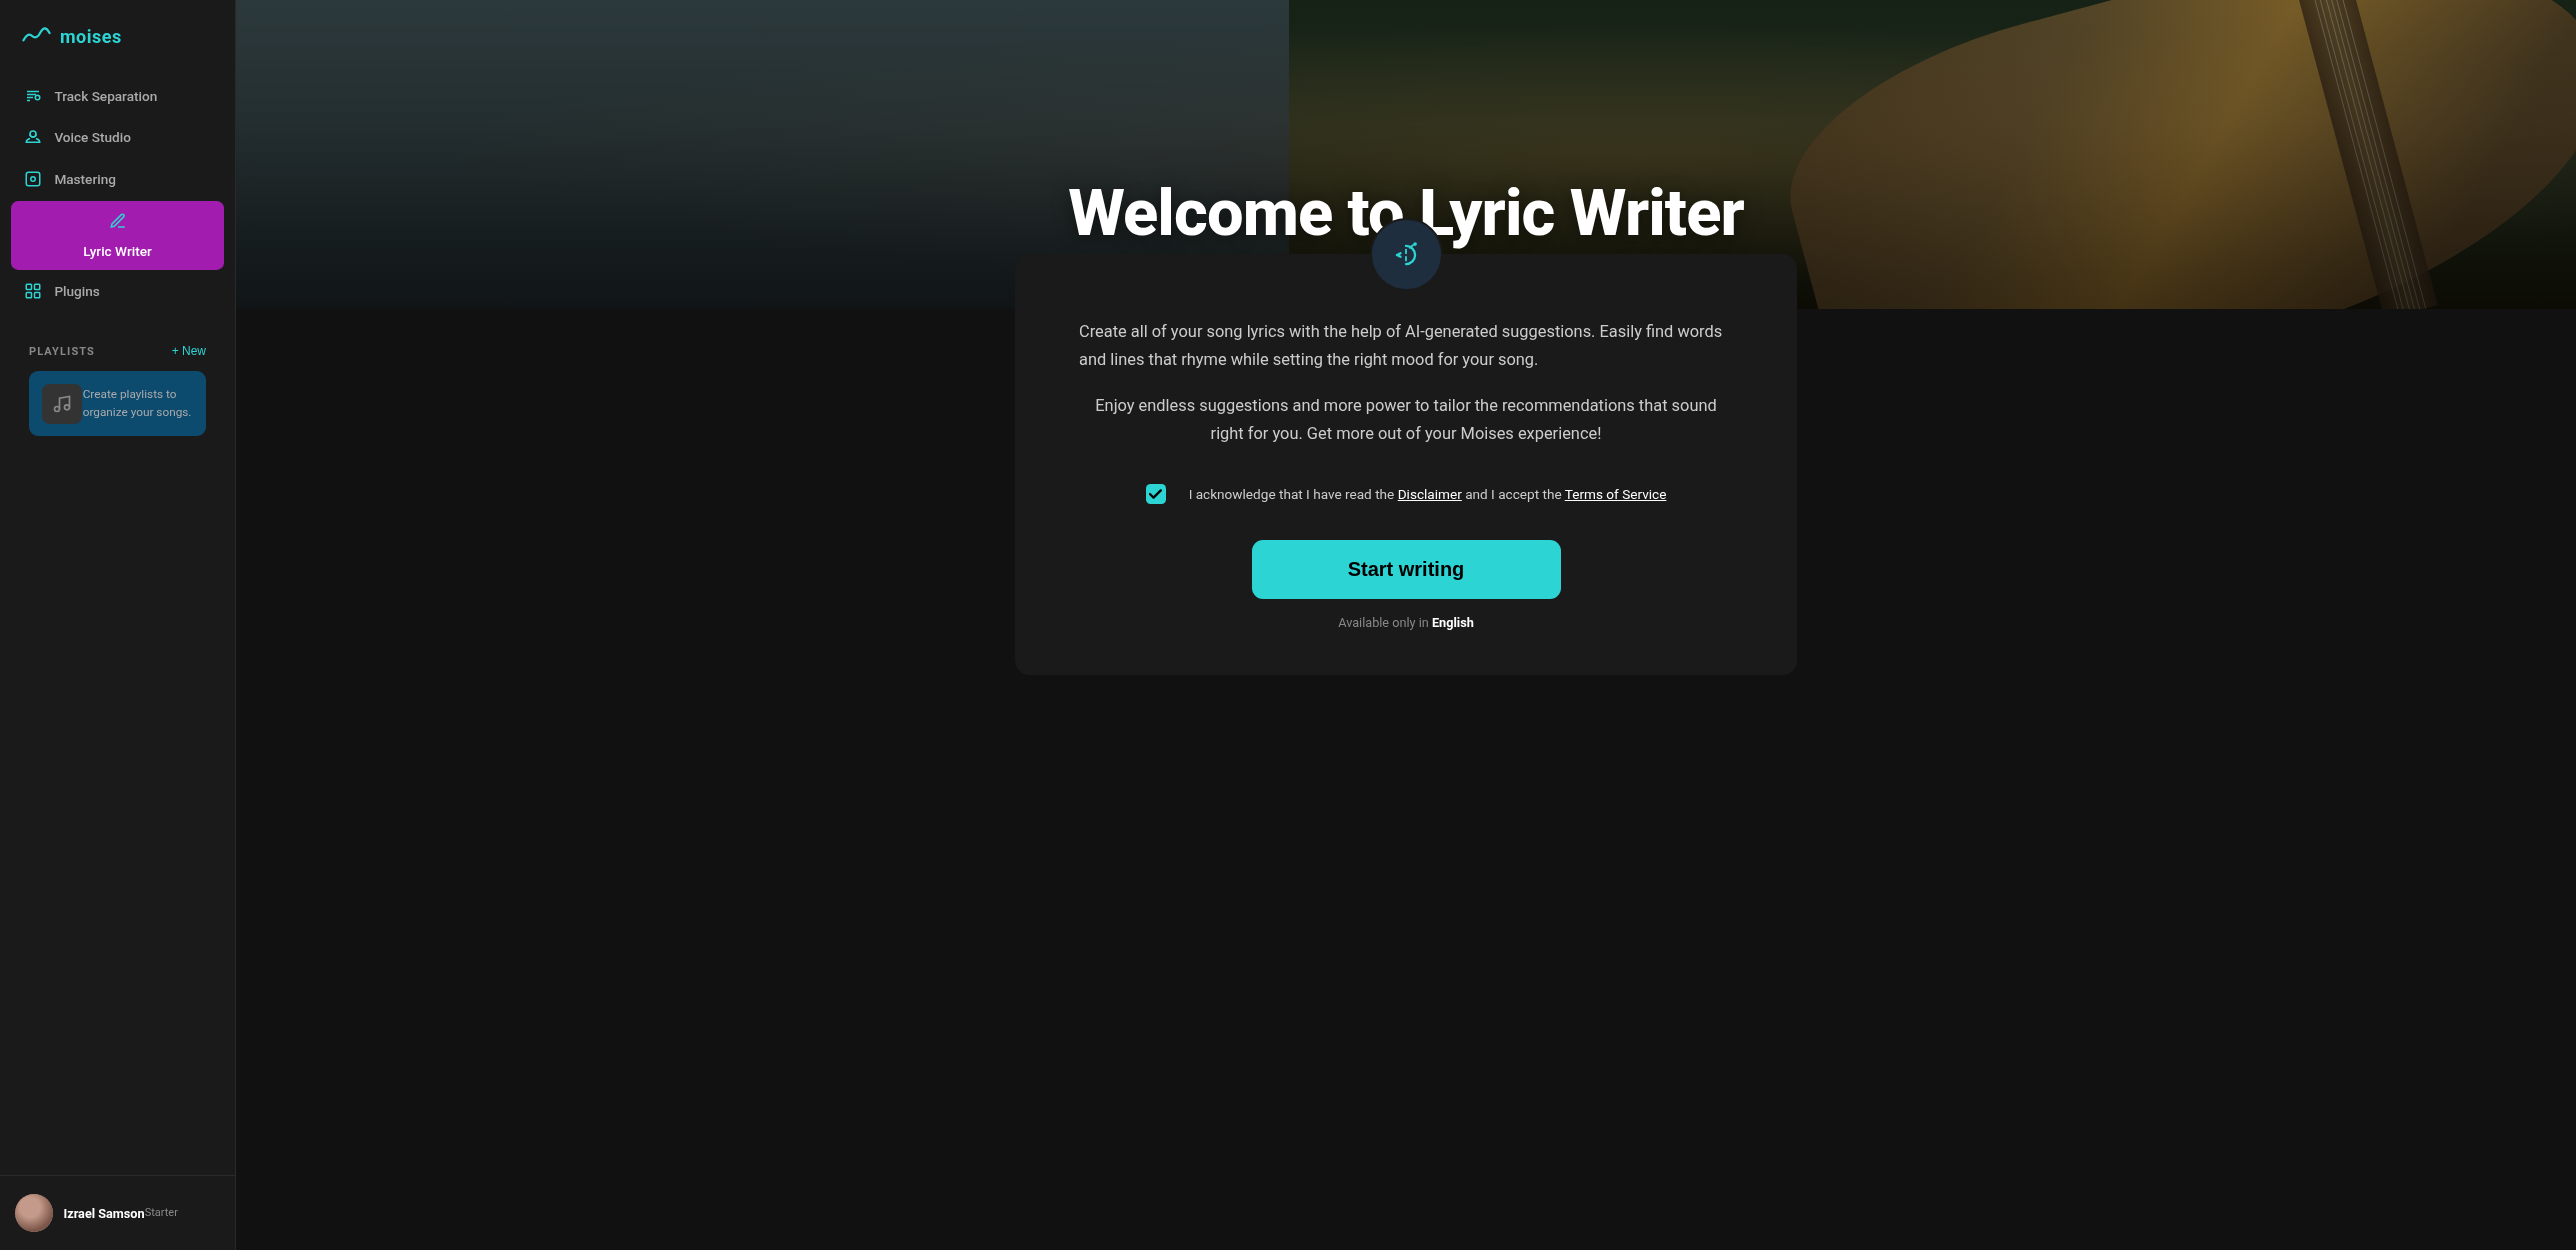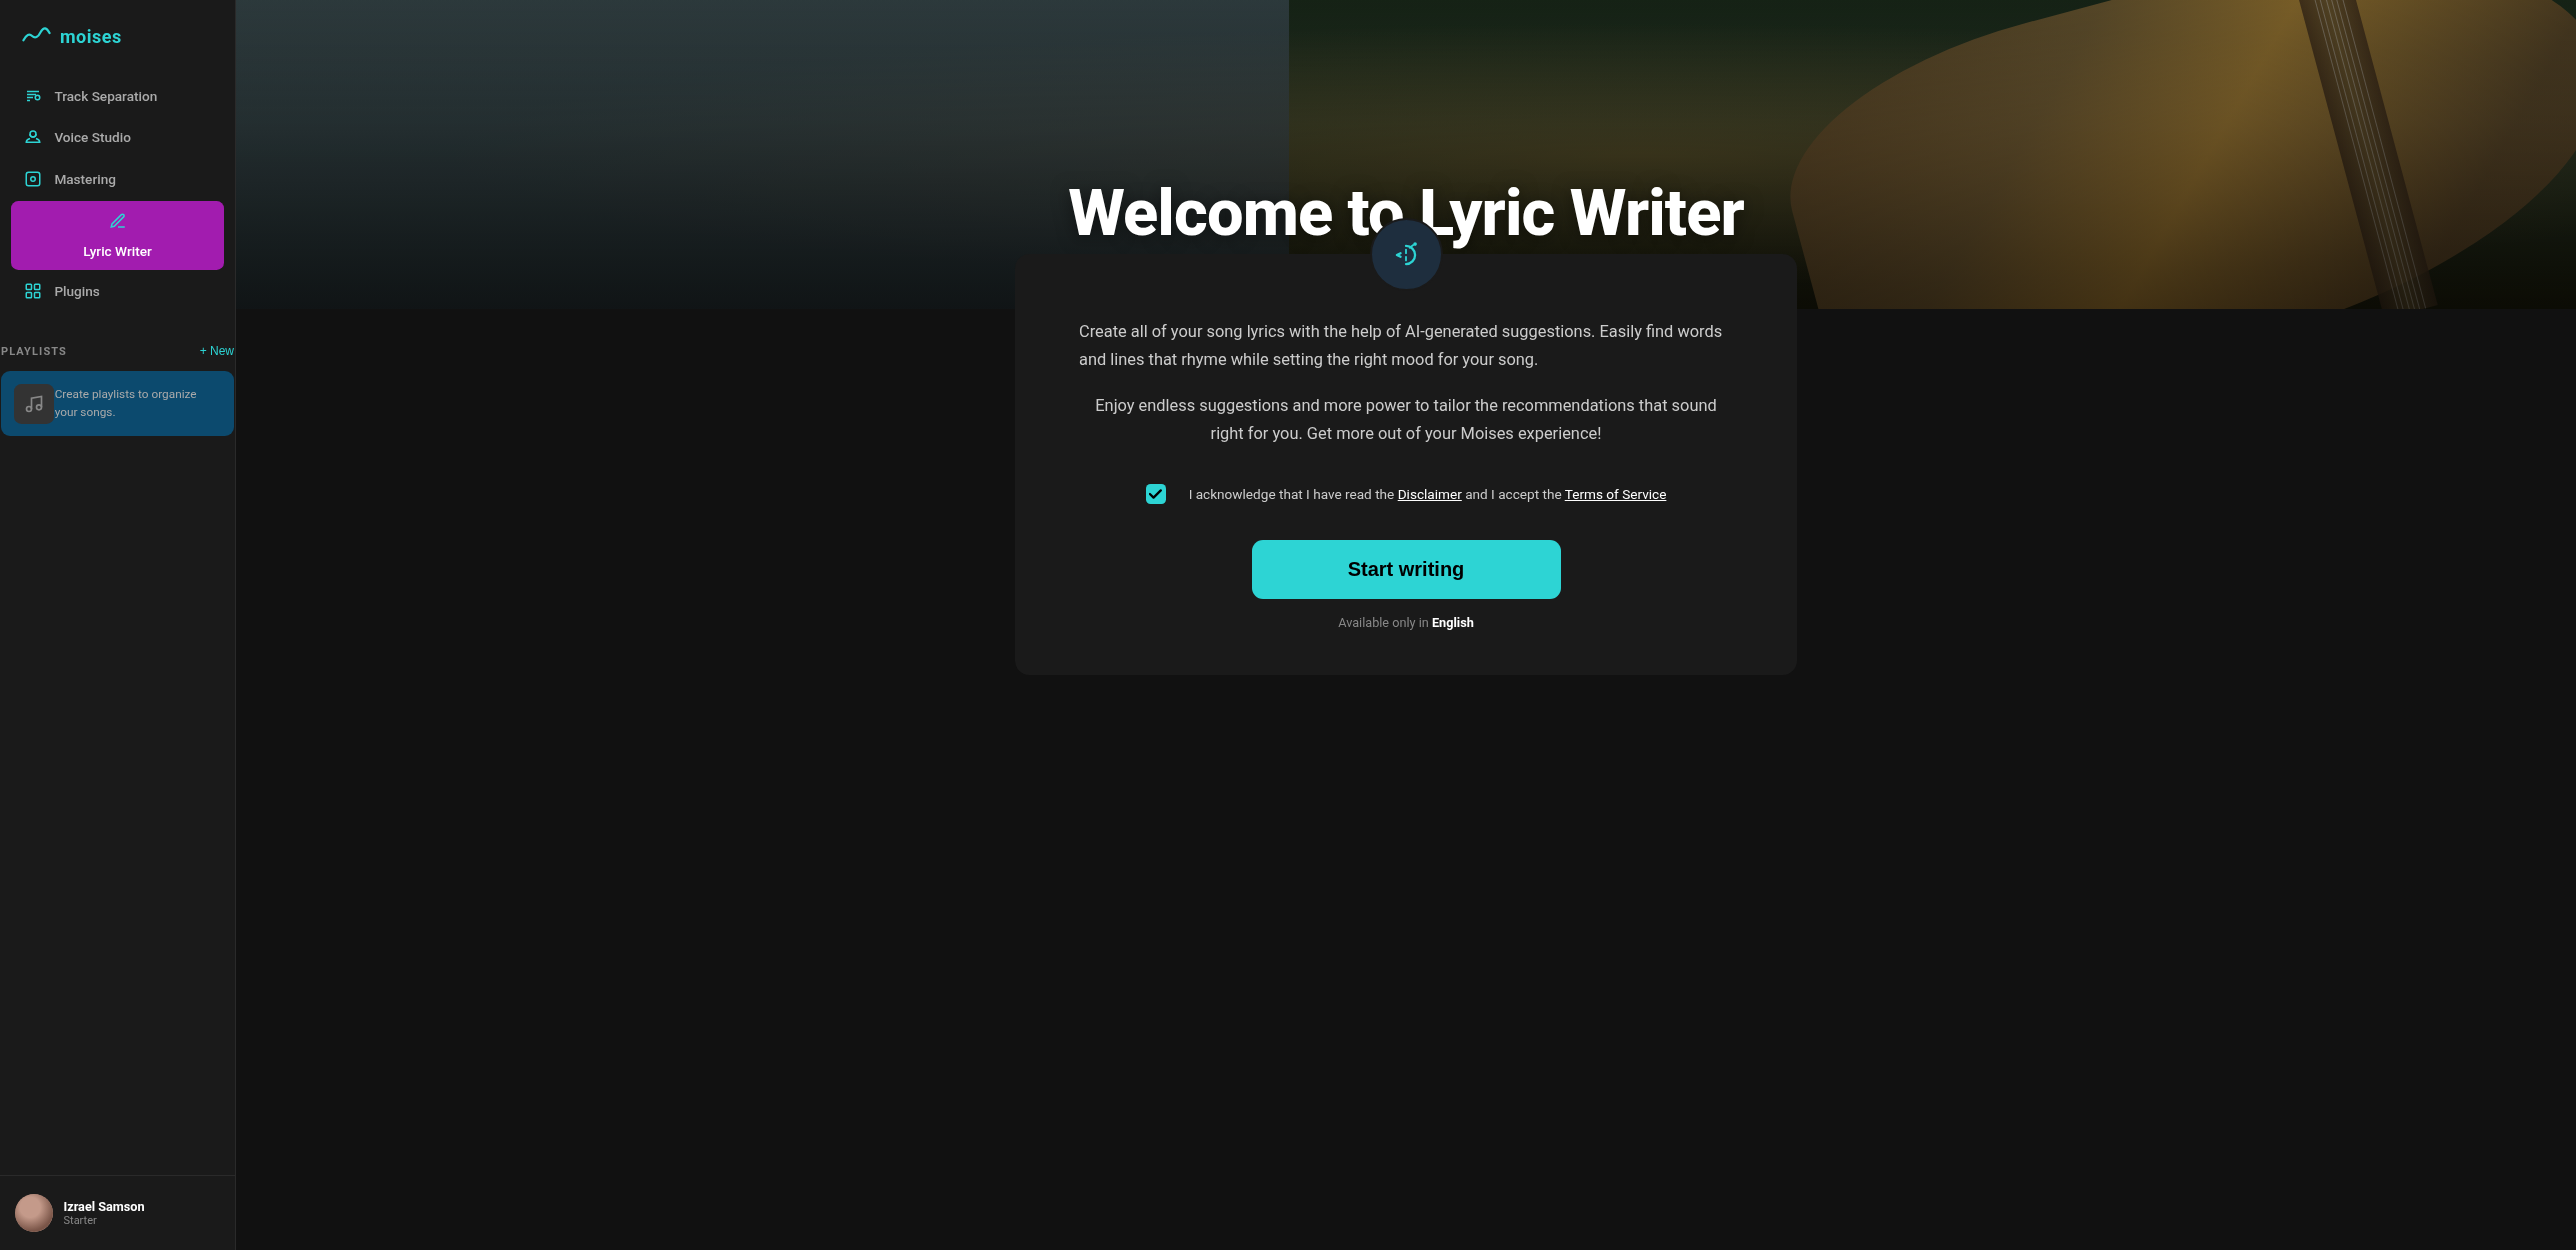--- a/index.html
+++ b/index.html
@@ -70,21 +70,21 @@
     }
 
     .nav-icon {
       width: 18px;
       height: 18px;
       color: #2dd4d4;
       flex-shrink: 0;
     }
 
     .playlists-section {
-      padding: 22px 1px 11px;
+      padding: 22px 29px 11px;
       margin-top: 11px;
     }
 
     .playlists-header {
       display: flex;
       align-items: center;
       justify-content: space-between;
       margin-bottom: 12.7px;
     }
 
@@ -158,21 +158,21 @@
 
     .avatar-img {
       width: 100%;
       height: 100%;
       background: radial-gradient(circle at 40% 35%, #c49a8a 30%, #7a5548 70%);
       border-radius: 50%;
     }
 
     .user-info {
       display: flex;
-      flex-direction: column;
+      flex-direction: row;
     }
 
     .user-name {
       font-size: 12.7px;
       font-weight: 700;
       color: #fff;
     }
 
     .user-plan {
       font-size: 11px;

